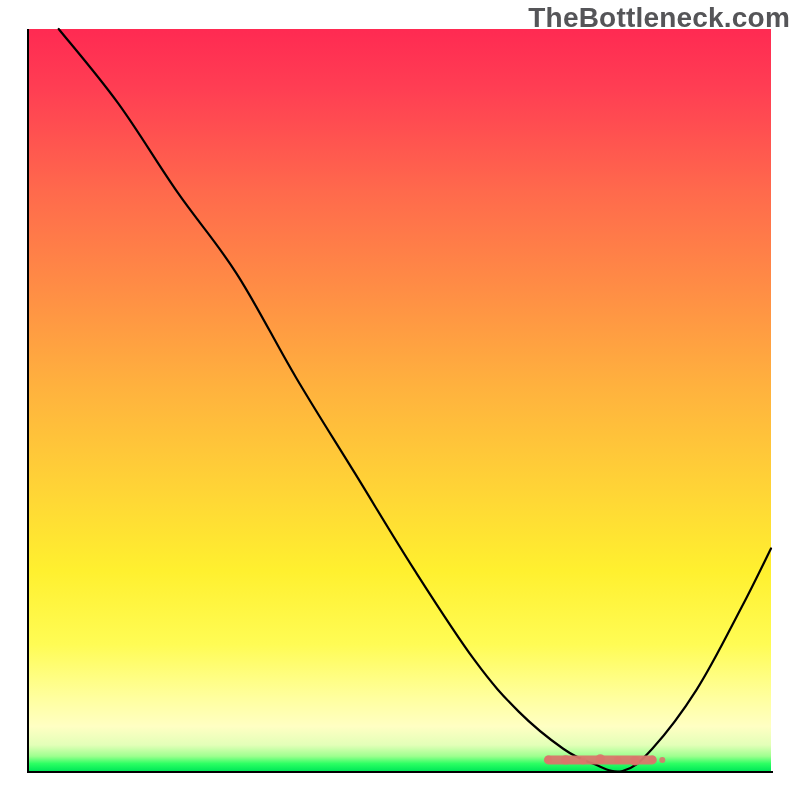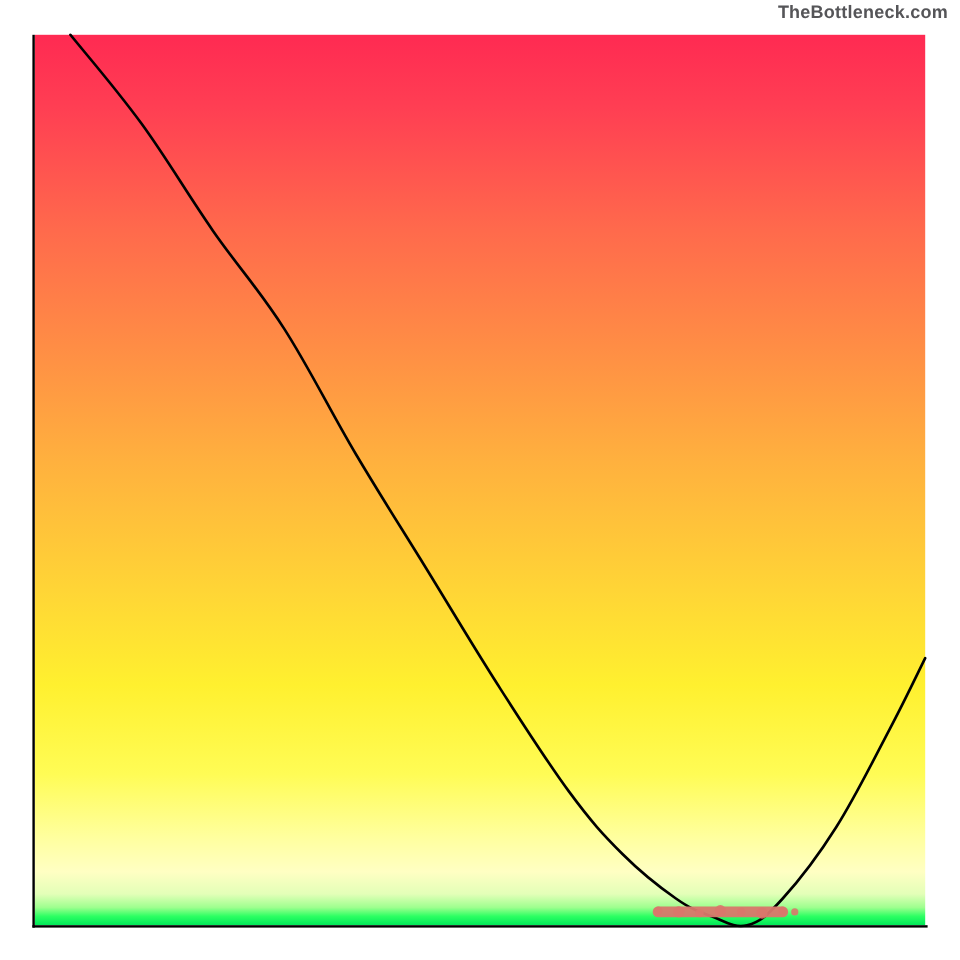--- a/index.html
+++ b/index.html
@@ -13,21 +13,21 @@
   }
   .container {
     position: relative;
     width: 800px;
     height: 800px;
   }
   .attribution {
     position: absolute;
     top: 2px;
     right: 10px;
-    font-size: 15px;
+    font-size: 28px;
     font-weight: 600;
     color: #555558;
     letter-spacing: 0.2px;
   }
   .plot-area {
     position: absolute;
     left: 29px;
     top: 29px;
     width: 742px;
     height: 742px;

